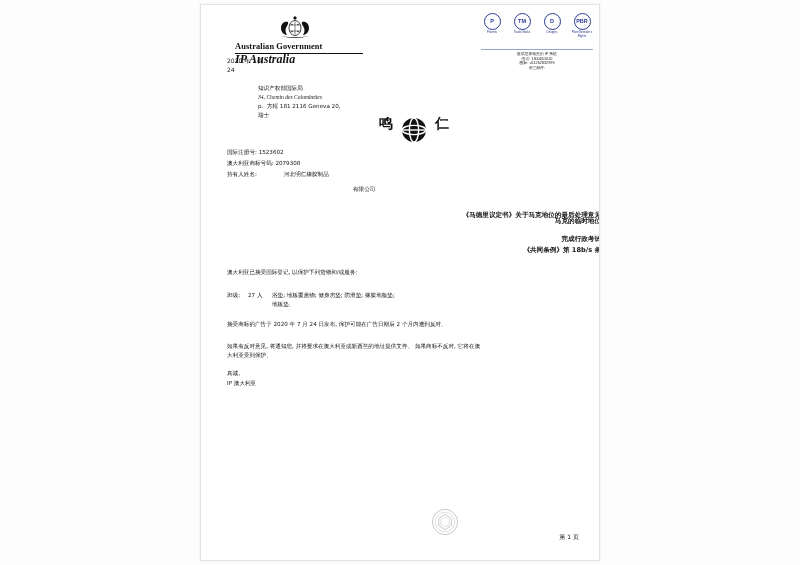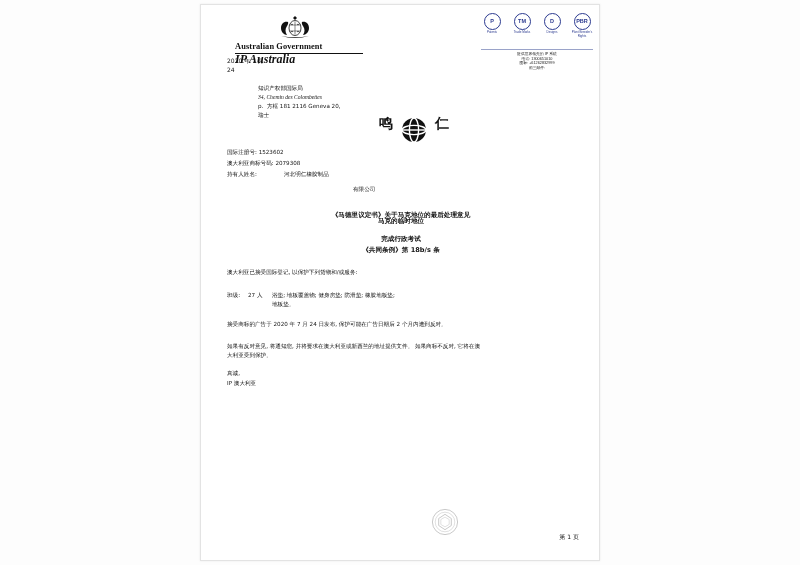--- a/index.html
+++ b/index.html
@@ -188,21 +188,21 @@
   }
   .logo-globe {
     position: absolute;
     left: 22px; top: 4px;
     width: 26px; height: 26px;
   }
 
   .heading {
     position: absolute;
     left: 0; width: 400px;
-    text-align: center;
+    text-align: right;
     font-family: "DejaVu Sans", sans-serif;
     font-weight: bold;
     font-size: 6.6px;
     color: #111;
   }
   .h1 { top: 206px; }
   .h2 { top: 230px; }
   .h3 { top: 212px; }
   .h4 { top: 241px; }
 

